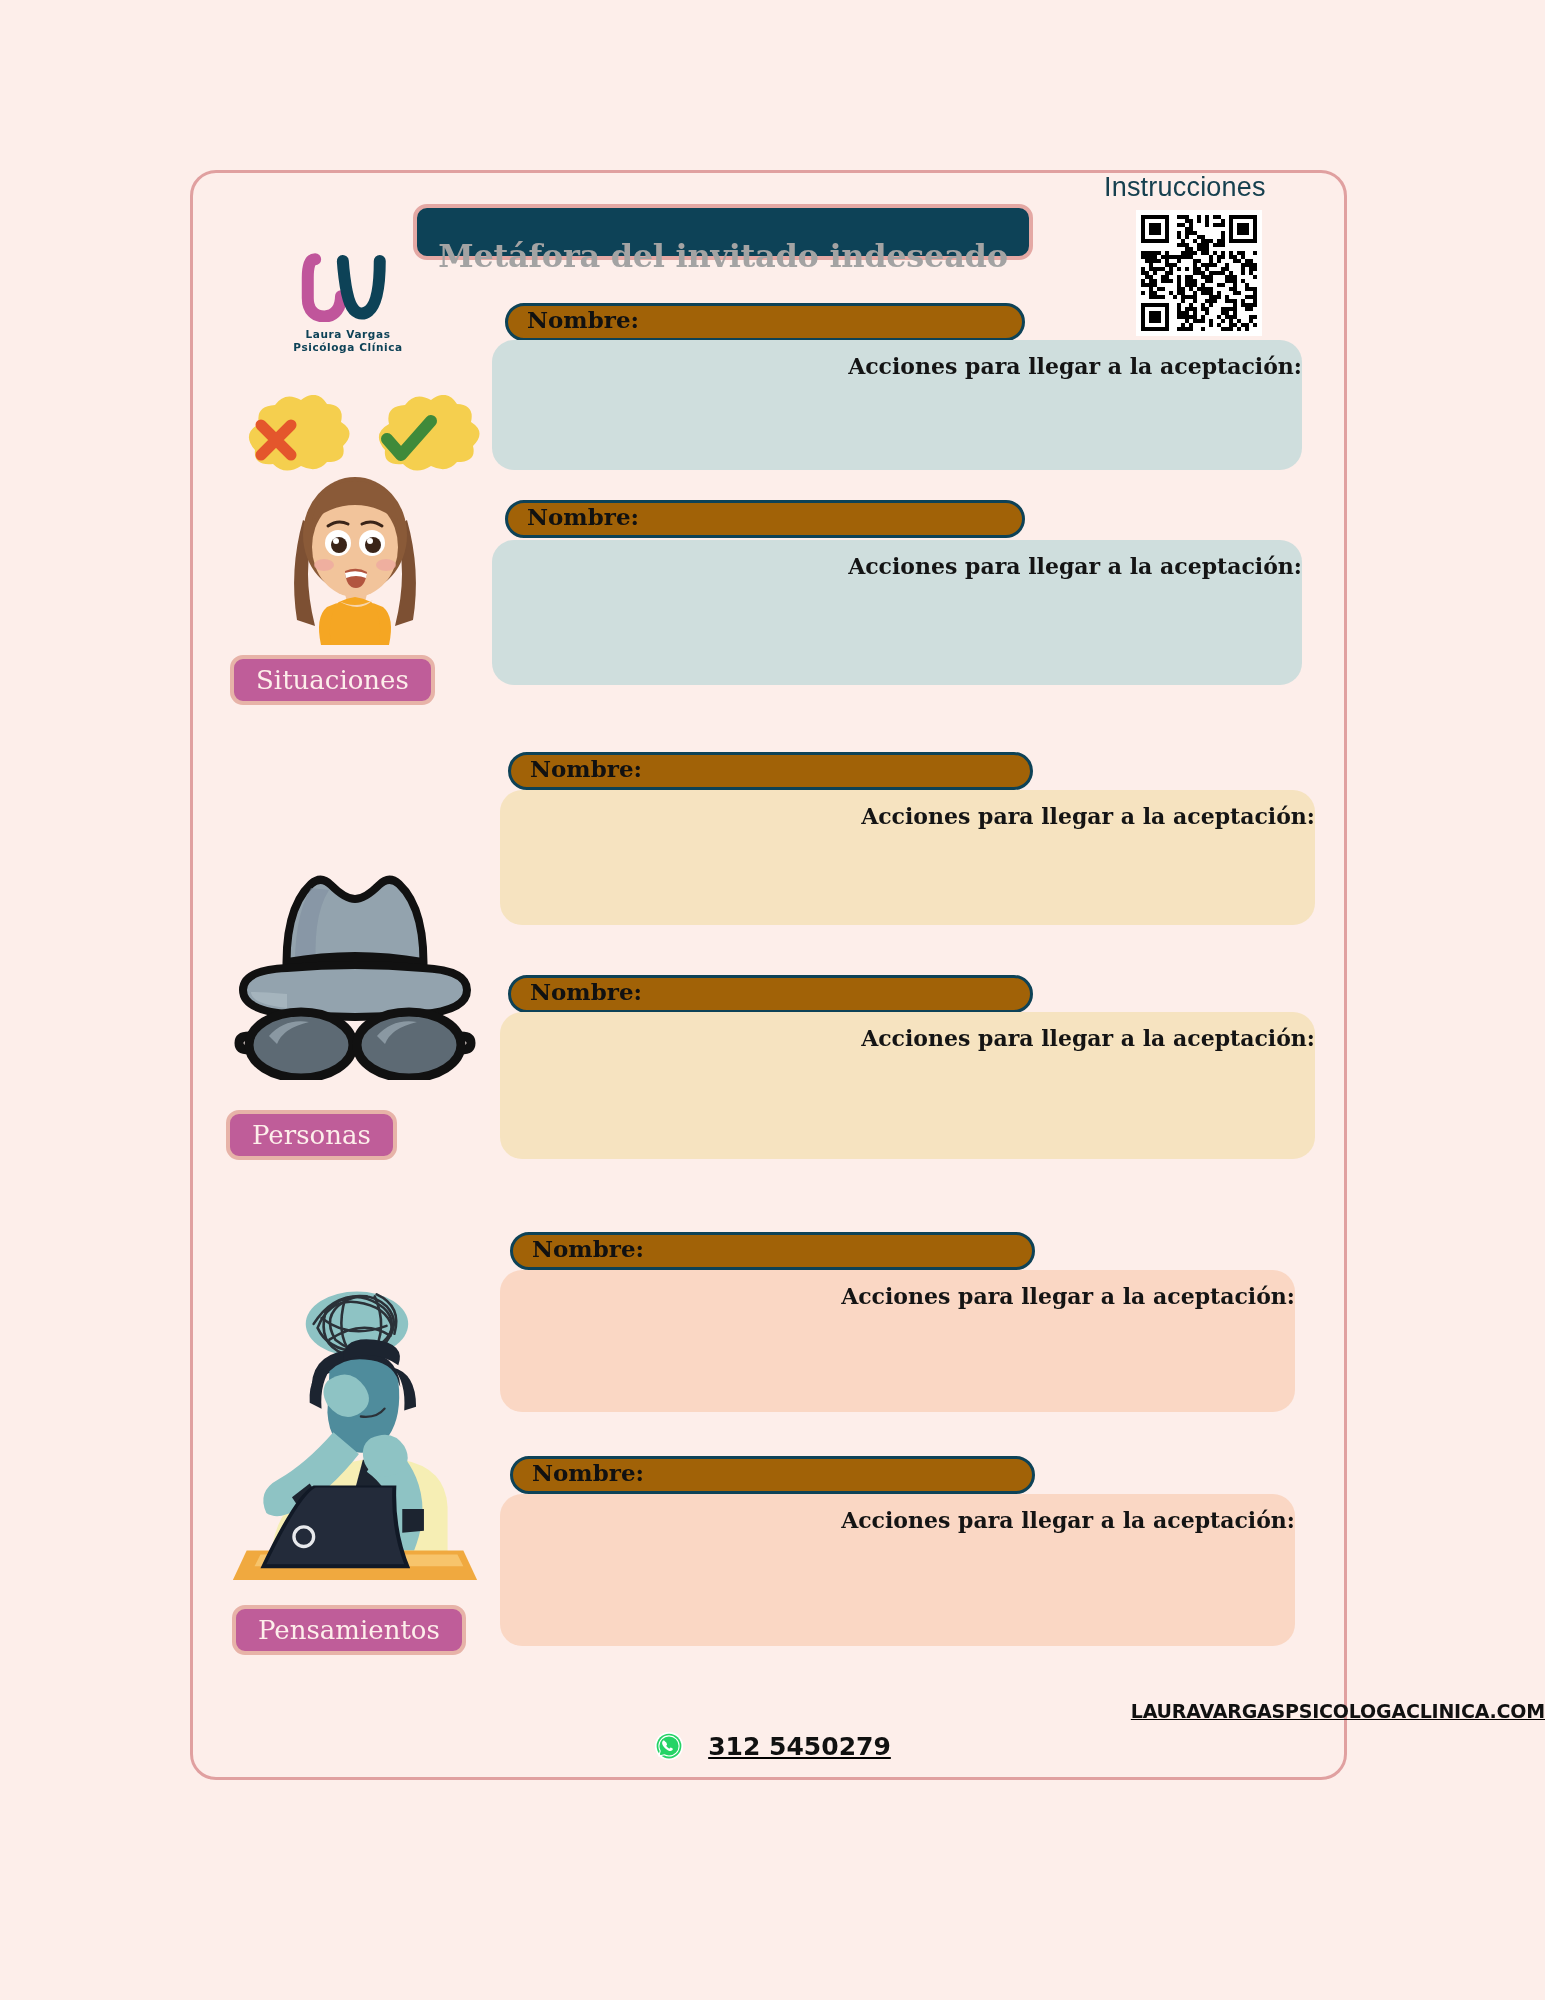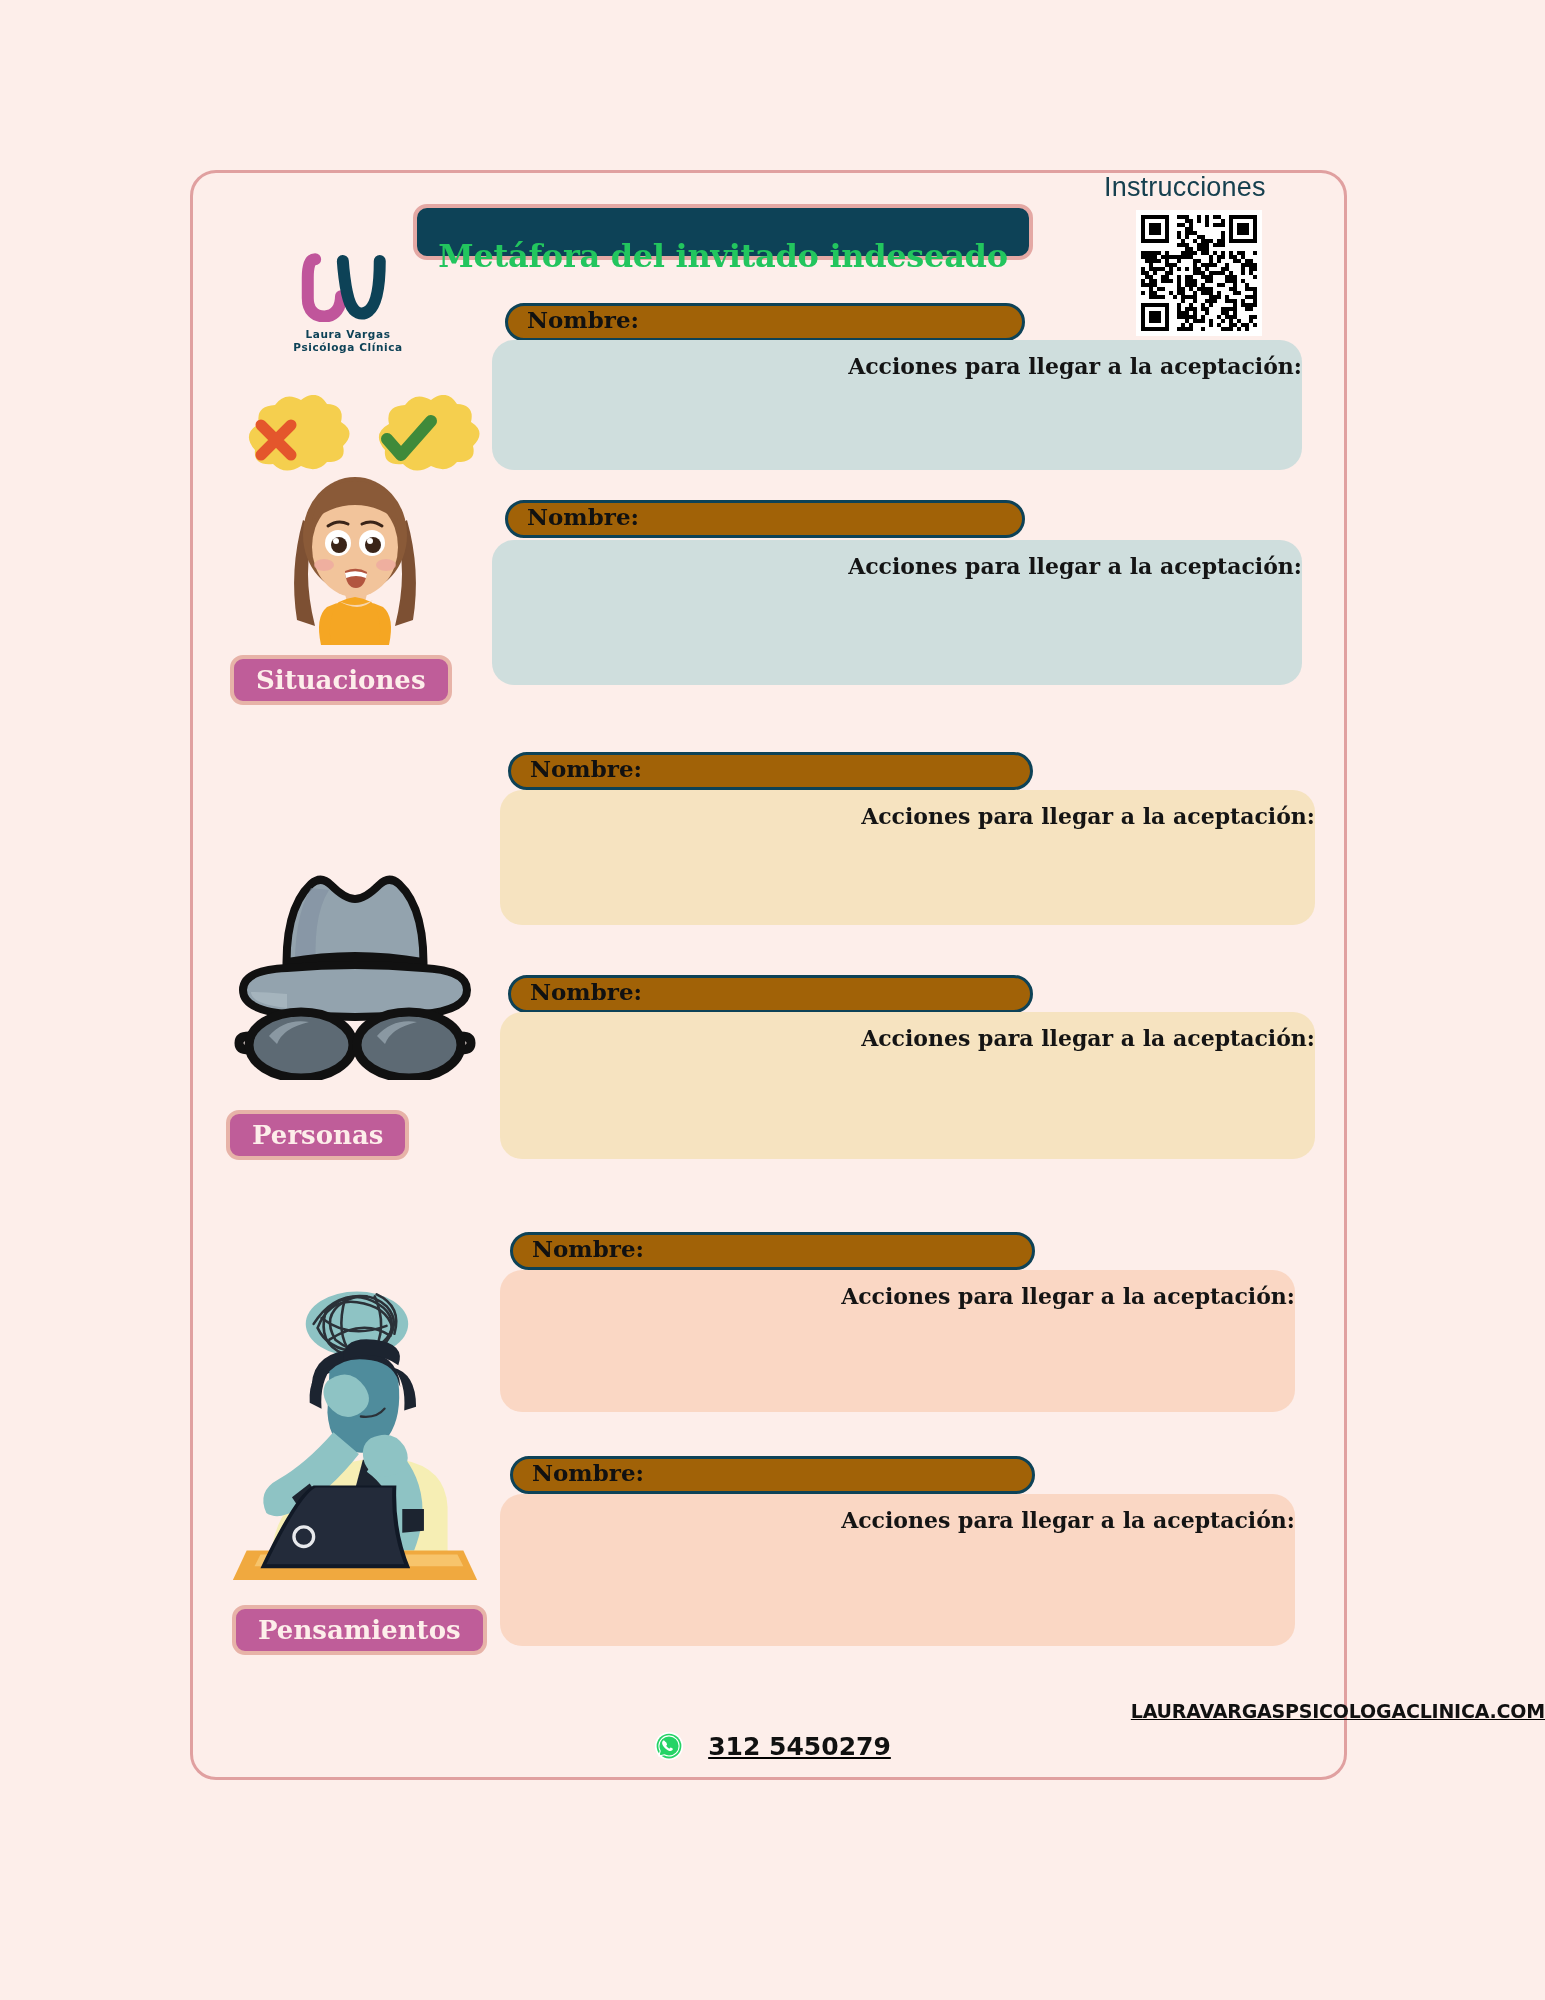--- a/index.html
+++ b/index.html
@@ -33,21 +33,21 @@
     width: 620px;
     height: 56px;
     background: #0d4257;
     border: 4px solid #e4a8a4;
     border-radius: 14px;
     display: flex;
     align-items: center;
     justify-content: center;
   }
   .title-pill .title-text {
-    color: #22c55e;
+    color: #a3a3a3;
     font-size: 32px;
     font-weight: bold;
     font-family: "DejaVu Serif", serif;
     letter-spacing: -0.3px;
     white-space: nowrap;
     margin-top: 48px;
   }
 
   
   .logo-block {
@@ -108,21 +108,21 @@
     border: 4px solid #e7b3a8;
     border-radius: 13px;
     display: flex;
     align-items: center;
     justify-content: center;
     padding: 0 22px;
   }
   .section-badge .badge-text {
     color: #fdeeea;
     font-family: "DejaVu Serif", serif;
-    font-weight: bold;
+    font-weight: normal;
     font-size: 26px;
     white-space: nowrap;
   }
 
   
   .name-pill {
     position: absolute;
     height: 38px;
     background: #a16207;
     border: 3.5px solid #0d4257;

